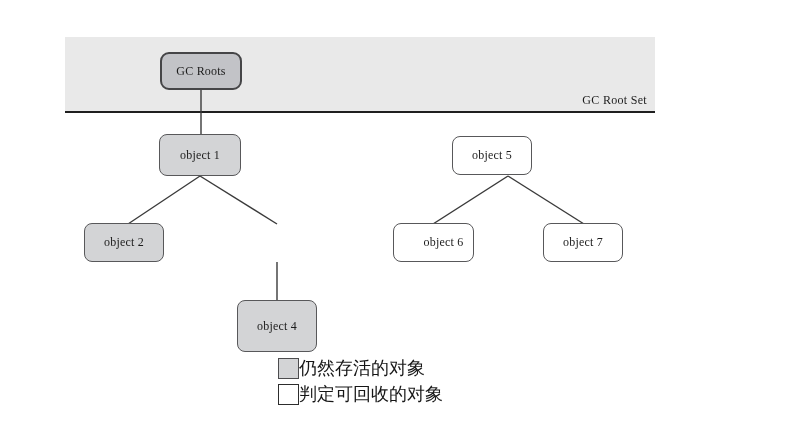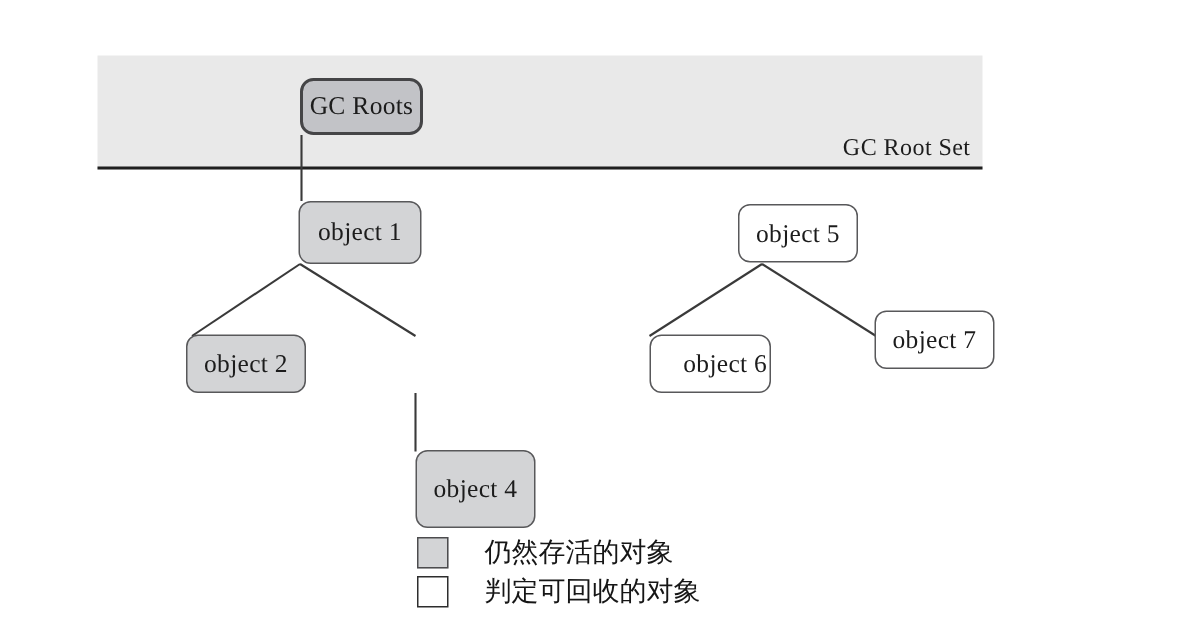--- a/index.html
+++ b/index.html
@@ -22,44 +22,43 @@
     top: 37px;
     width: 590px;
     height: 74px;
     background: var(--band-fill, #e9e9e9);
     border-bottom: 2px solid var(--band-line, #1f1f1f);
   }
   .band-label {
     position: absolute;
     right: 8px;
     bottom: 3px;
-    font-size: 16px;
+    font-size: 12px;
     letter-spacing: 0.3px;
     color: var(--text, #1c1c1c);
   }
   .edges {
     position: absolute;
     left: 0;
     top: 0;
     width: 786px;
     height: 422px;
     pointer-events: none;
   }
   .node {
     position: absolute;
     box-sizing: border-box;
     display: flex;
     align-items: center;
     justify-content: center;
     border-radius: 8px;
-    font-size: 17px;
+    font-size: 12px;
     letter-spacing: 0.2px;
     border: 1.5px solid var(--node-border, #58585a);
     background: var(--reclaimable-fill, #ffffff);
-    margin-left: 40px;
   }
   .node.root {
     background: var(--root-fill, #c2c3c7);
     border-width: 2px;
     border-color: #454547;
     border-radius: 9px;
   }
   .node.alive {
     background: var(--alive-fill, #d3d4d6);
   }
@@ -84,21 +83,21 @@
     height: 21px;
     box-sizing: border-box;
     border: 1.5px solid #2d2d2d;
     background: #ffffff;
   }
   .swatch.alive {
     background: var(--alive-fill, #d3d4d6);
     border-color: #4c4c4e;
   }
   .legend-text {
-    margin-left: 24px;
+    margin-left: 0;
     font-size: 18px;
     line-height: 21px;
     color: #161616;
     font-family: "Liberation Serif", "DejaVu Serif", serif;
   }
 </style>
 </head>
 <body>
 
 <div class="stage">
@@ -122,21 +121,21 @@
 
   <div class="node alive" style="left:84px; top:223px; width:80px; height:39px;">object 2</div>
 
 
   <div class="node alive" style="left:237px; top:300px; width:80px; height:52px;">object 4</div>
 
   <div class="node reclaimable" style="left:452px; top:136px; width:80px; height:39px;">object 5</div>
 
   <div class="node reclaimable" style="left:393px; top:223px; width:81px; height:39px;padding-left:20px;">object 6</div>
 
-  <div class="node reclaimable" style="left:543px; top:207px; width:80px; height:39px;">object 7</div>
+  <div class="node reclaimable" style="left:543px; top:223px; width:80px; height:39px;">object 7</div>
 
   <div class="legend">
     <div class="legend-row">
       <span class="swatch alive"></span>
       <span class="legend-text">仍然存活的对象</span>
     </div>
     <div class="legend-row">
       <span class="swatch reclaimable"></span>
       <span class="legend-text">判定可回收的对象</span>
     </div>

